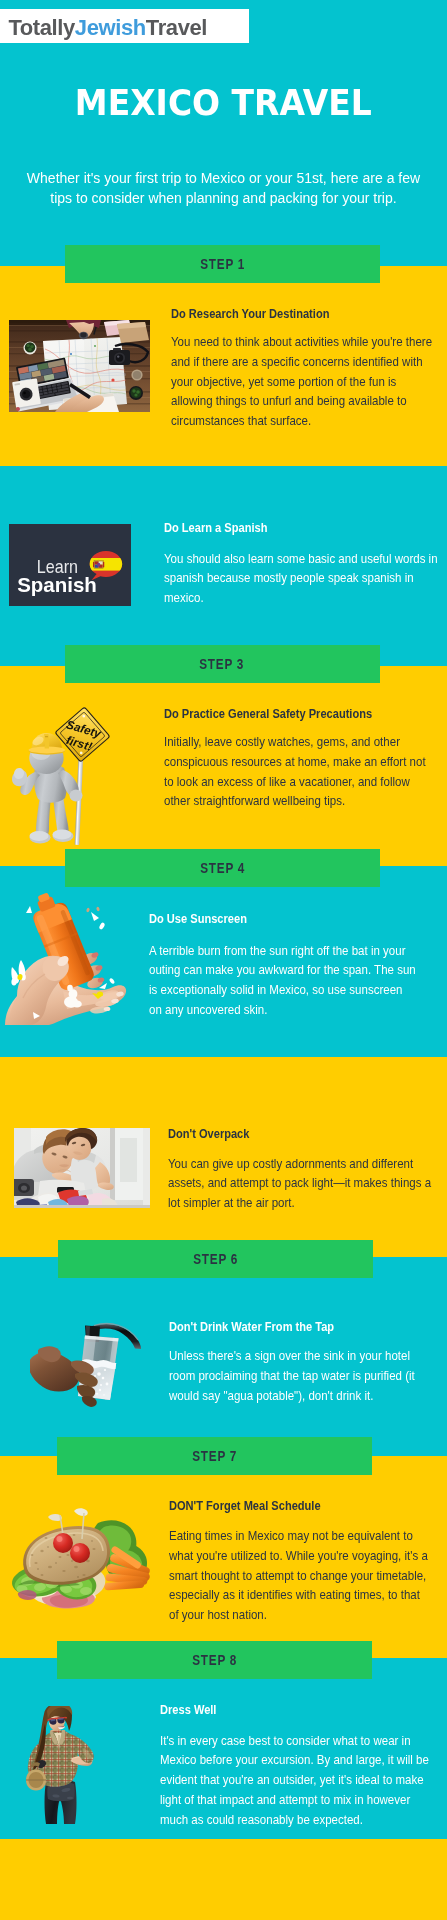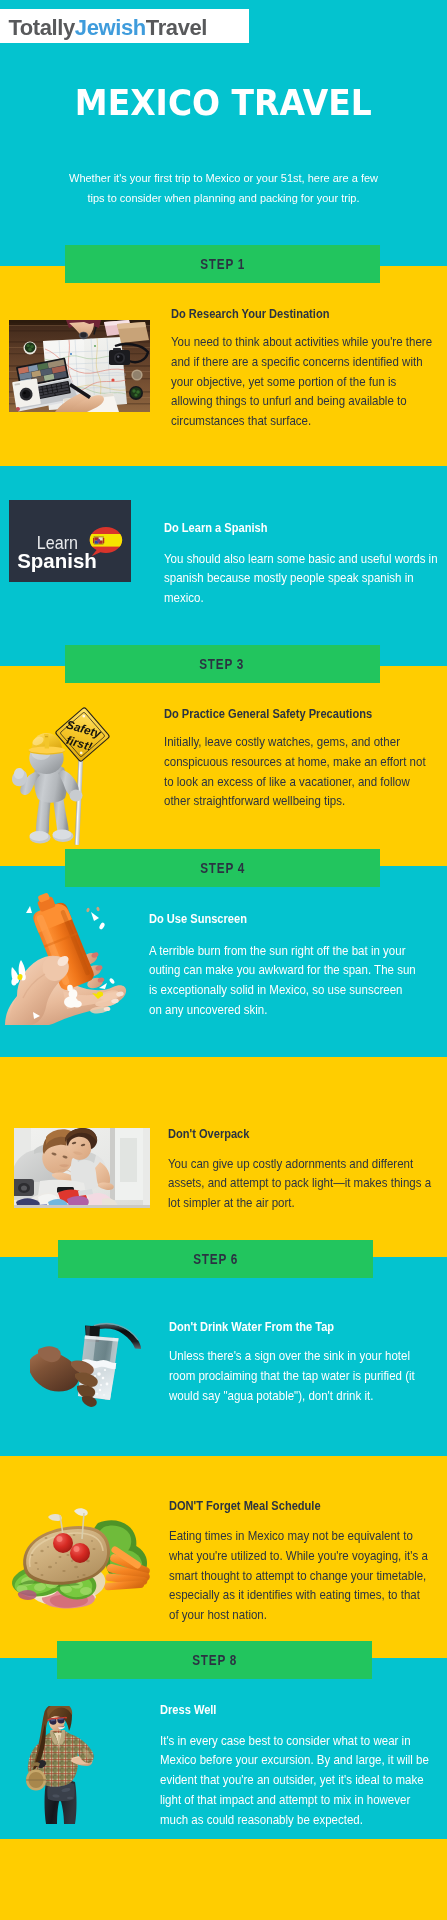--- a/index.html
+++ b/index.html
@@ -16,21 +16,21 @@
              letter-spacing:-0.4px;line-height:37px;white-space:nowrap;
              font-family:"Liberation Sans",sans-serif;}
   #logo .g{color:#58595b;}
   #logo .b{color:#3f9cdc;}
 
   #hero-title{position:absolute;left:0;top:82.5px;width:447px;text-align:center;
         color:#fff;font-weight:bold;font-size:35.4px;line-height:39.2px;
         letter-spacing:0px;font-family:"DejaVu Sans",sans-serif;}
   #hero-title > div > span{display:inline-block;transform:scaleX(0.932);}
   #hero-sub{position:absolute;left:0;top:169px;width:447px;text-align:center;
-        color:#fff;font-size:11px;line-height:19.5px;
+        color:#fff;font-size:14px;line-height:19.5px;
         font-family:"Liberation Sans",sans-serif;}
 
   .badge{position:absolute;width:315.2px;height:38px;background:#22c55e;
          text-align:center;font-family:"Liberation Sans",sans-serif;}
   .badge > span{display:inline-block;color:#2b3342;font-weight:bold;font-size:14px;
          letter-spacing:0.9px;line-height:38px;transform:scaleX(0.84);}
   .stitle{position:absolute;font-weight:bold;font-size:13.6px;white-space:nowrap;
           font-family:"Liberation Sans",sans-serif;
           transform:scaleX(0.815);transform-origin:0 0;}
   .sbody{position:absolute;font-size:13.5px;line-height:19.8px;
@@ -71,20 +71,21 @@
   </div>
   <div id="hero-sub">
     <div>Whether it's your first trip to Mexico or your 51st, here are a few</div>
     <div>tips to consider when planning and packing for your trip.</div>
   </div>
 
   <div class="badge" style="left:65.2px;top:244.5px"><span>STEP 1</span></div>
   <div class="badge" style="left:64.6px;top:644.9px"><span>STEP 3</span></div>
   <div class="badge" style="left:64.8px;top:849.3px"><span>STEP 4</span></div>
   <div class="badge" style="left:57.7px;top:1240px"><span>STEP 6</span></div>
+  <div class="badge" style="left:56.7px;top:1436.7px"><span>STEP 7</span></div>
   <div class="badge" style="left:56.7px;top:1640.6px"><span>STEP 8</span></div>
 
   <div class="stitle dark" style="left:170.8px;top:305.6px">Do Research Your Destination</div>
   <div class="sbody  dark" style="left:170.8px;top:332px;width:311px">You need to think about activities while you're there and if there are a specific concerns identified with your objective, yet some portion of the fun is allowing things to unfurl and being available to circumstances that surface.</div>
 
   <div class="stitle light" style="left:163.8px;top:520px">Do Learn a Spanish</div>
   <div class="sbody  light" style="left:163.8px;top:548.5px;width:331px">You should also learn some basic and useful words in spanish because mostly people speak spanish in mexico.</div>
 
   <div class="stitle dark" style="left:163.8px;top:706px">Do Practice General Safety Precautions</div>
   <div class="sbody  dark" style="left:163.8px;top:732px;width:313px">Initially, leave costly watches, gems, and other conspicuous resources at home, make an effort not to look an excess of like a vacationer, and follow other straightforward wellbeing tips.</div>
@@ -273,21 +274,21 @@
       <rect x="5" y="60" width="25" height="26" rx="1" fill="#f3f1ec"></rect>
       <circle cx="17" cy="74" r="6.4" fill="#2b2b2f"></circle>
       <circle cx="17" cy="74" r="4.2" fill="#131316"></circle>
       <circle cx="15.6" cy="72.6" r="1.3" fill="#75758" opacity="0.8"></circle>
       <rect x="7" y="62" width="5.5" height="1.8" rx="0.6" fill="#cac7c0"></rect>
     </g>
     <circle cx="9" cy="89" r="2" fill="#bc4b53"></circle>
   </svg>
   </div>
 
-  <div class="ph" style="left:9px;top:500px;width:146px;height:82px">
+  <div class="ph" style="left:9px;top:524px;width:146px;height:82px">
   <svg width="122" height="82" viewBox="0 0 122 82" xmlns="http://www.w3.org/2000/svg">
     <defs>
       <clipPath id="bubbleclip">
         <path d="M113.2,40 C113.2,47.1 105.9,52.9 96.9,52.9 C95,52.9 93.1,52.6 91.4,52.2 L82.5,56.2 L87.6,50 C83.2,47.7 80.7,44.1 80.7,40 C80.7,32.9 88,27.1 97,27.1 C105.9,27.1 113.2,32.9 113.2,40 Z"></path>
       </clipPath>
     </defs>
     <rect width="122" height="82" fill="#2b3240"></rect>
     <text x="27.8" y="48.5" textLength="41.2" lengthAdjust="spacingAndGlyphs" font-family="Liberation Sans, sans-serif" font-size="18.6" fill="#e9eaec">Learn</text>
     <text x="8.2" y="67.8" textLength="79.7" lengthAdjust="spacingAndGlyphs" font-family="Liberation Sans, sans-serif" font-size="19.9" font-weight="bold" fill="#ffffff">Spanish</text>
     <g clip-path="url(#bubbleclip)">

